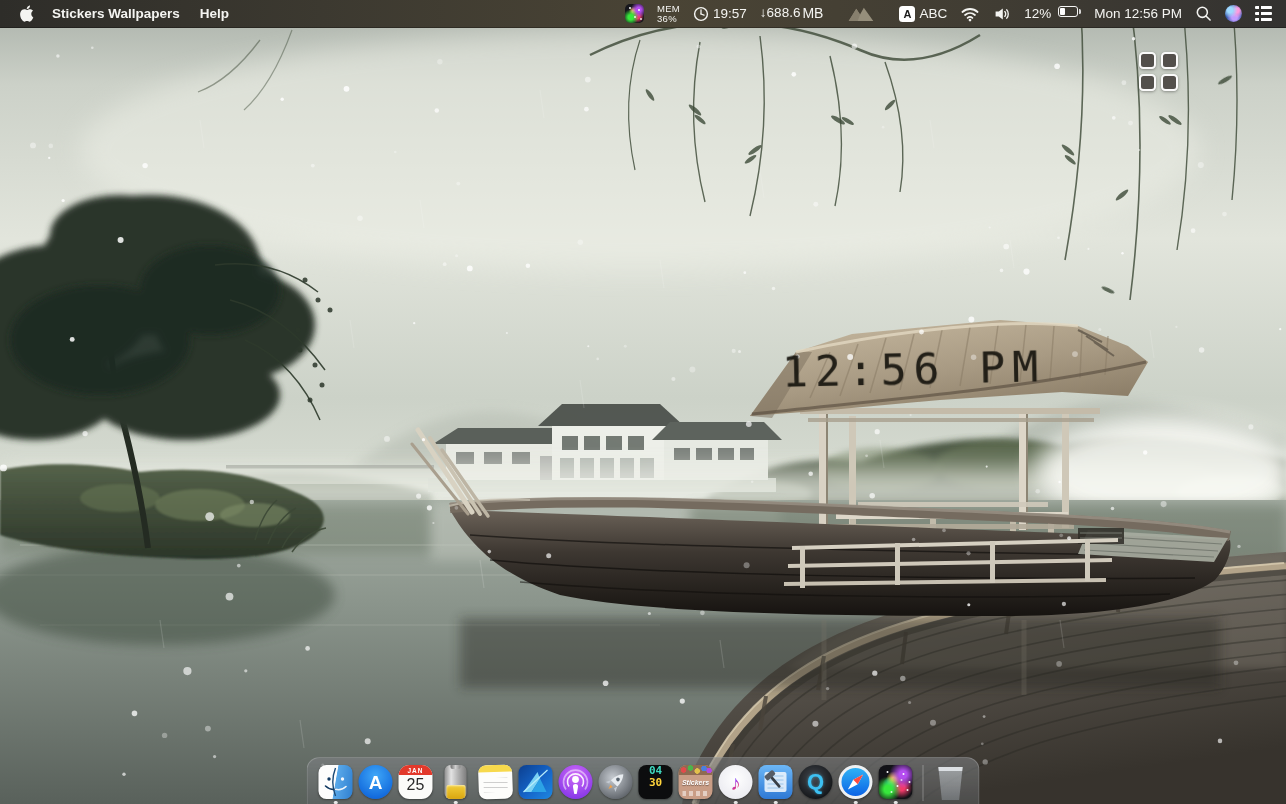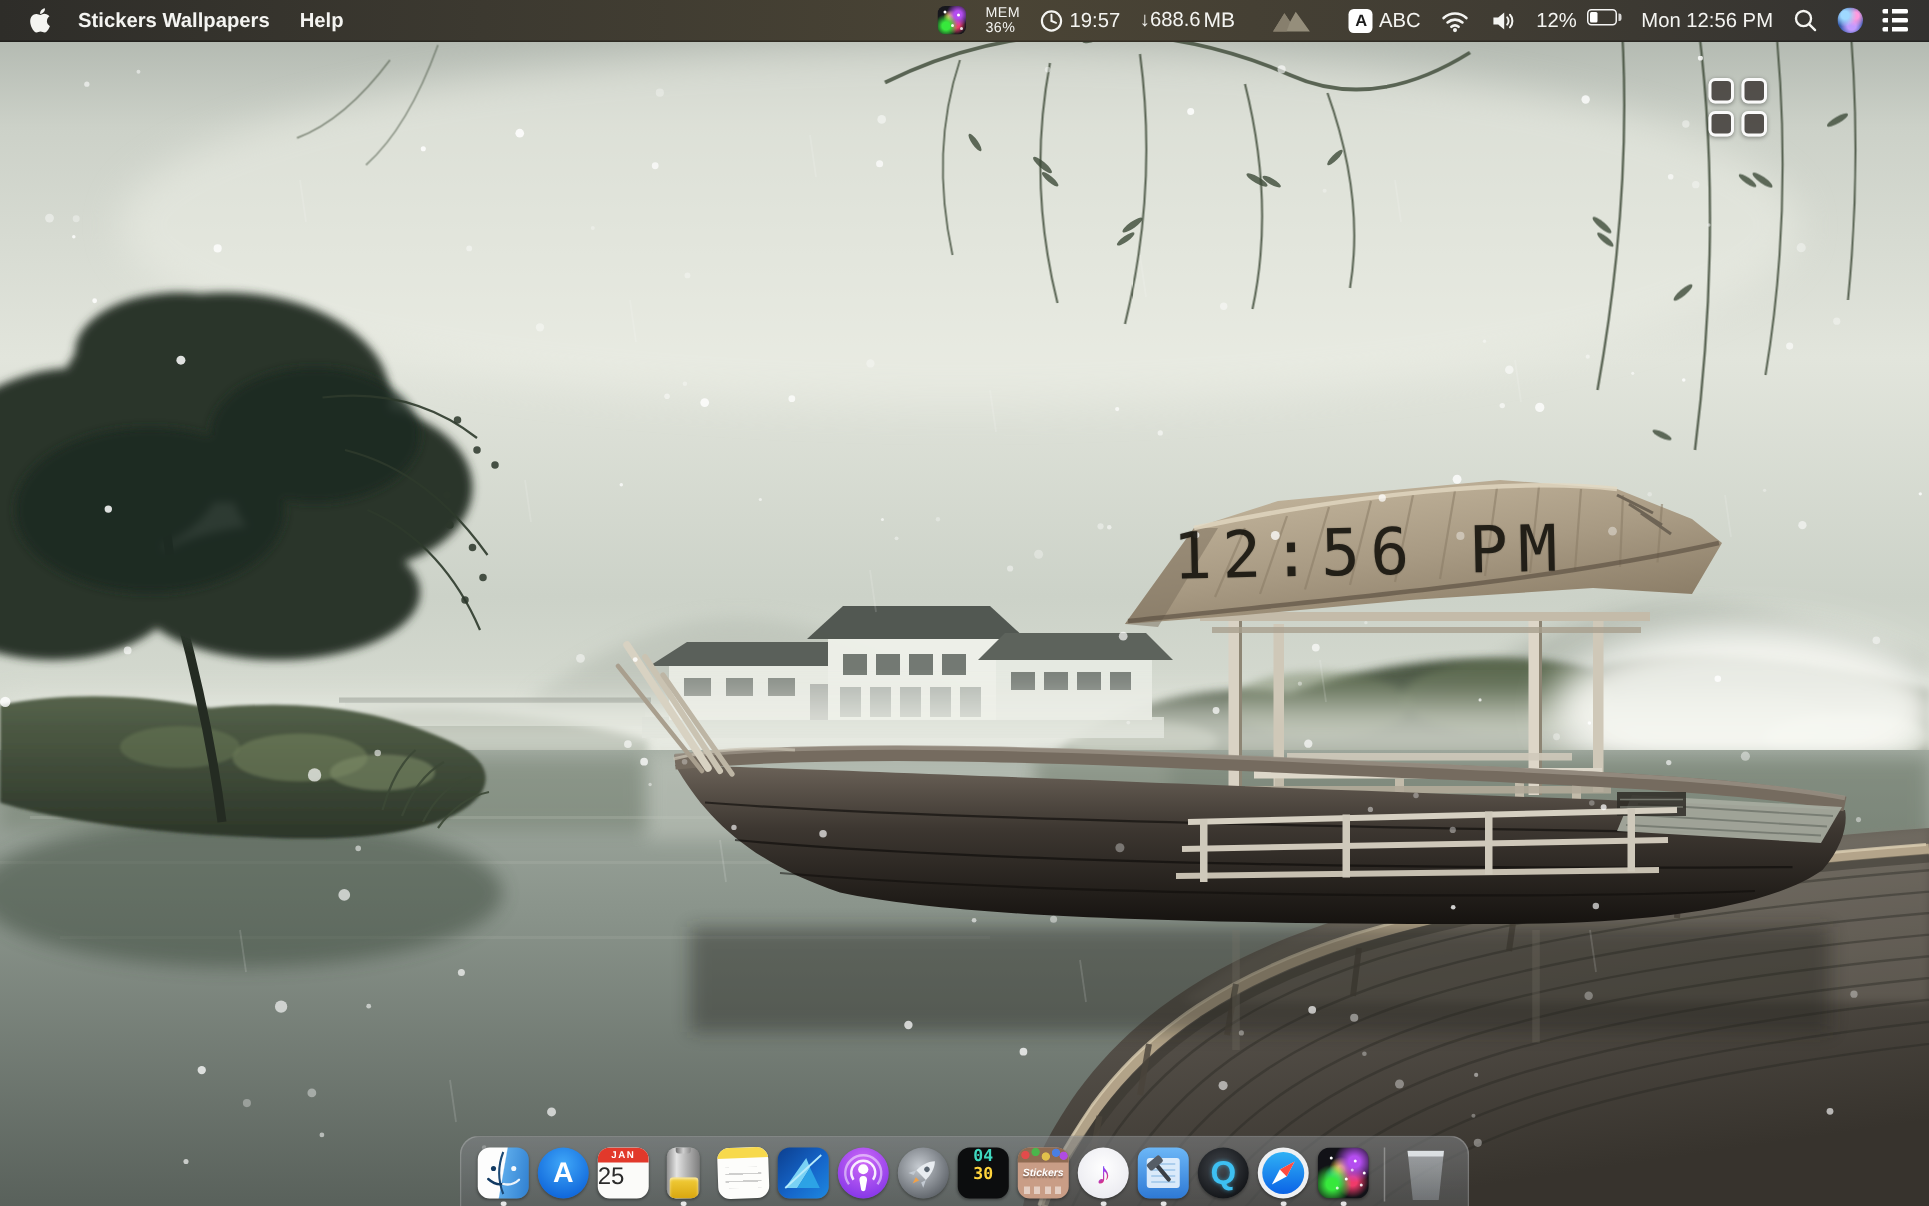--- a/index.html
+++ b/index.html
@@ -71,21 +71,21 @@
   .run-dot{position:absolute;bottom:1px;left:50%;transform:translateX(-50%);
     width:3.5px;height:3.5px;border-radius:50%;background:rgba(255,255,255,.85);}
   .ic{width:34px;height:34px;border-radius:8px;position:relative;overflow:hidden;
     box-shadow:0 1px 2px rgba(0,0,0,.35);}
   .ic svg{position:absolute;inset:0;width:100%;height:100%;}
   .circle{border-radius:50%;}
   .finder{background:linear-gradient(100deg,#fdfdfd 0 49%,#59a8e9 51%,#2f7fd0 100%);}
   .appstore{background:radial-gradient(circle at 50% 32%,#3fa7f8,#0d63d9 85%);
     display:flex;align-items:center;justify-content:center;}
   .as-letter{color:#fff;font-size:19px;font-weight:700;line-height:1;}
-  .cal{background:#fbfbf9;display:flex;flex-direction:column;}
+  .cal{background:#fbfbf9;display:flex;flex-direction:column;align-items:center;border-radius:11px;}
   .cal-m{font-size:6.5px;font-weight:700;color:#fff;background:#e2392b;width:100%;
     text-align:center;padding:1.5px 0;letter-spacing:1px;}
   .cal-d{font-size:16px;font-weight:400;color:#2b2b2b;line-height:1.3;}
   .batapp{width:22px;height:34px;margin:0 auto;border-radius:6px;position:relative;overflow:hidden;
     background:linear-gradient(90deg,#8f8f8f,#e3e3e3 30%,#b5b5b5 60%,#7d7d7d);
     box-shadow:0 1px 2px rgba(0,0,0,.35);}
   .batapp-cap{position:absolute;top:0;left:6px;right:6px;height:4px;border-radius:0 0 2px 2px;
     background:linear-gradient(90deg,#6e6e6e,#cfcfcf,#8a8a8a);}
   .batapp-fill{position:absolute;bottom:0;left:1.5px;right:1.5px;height:42%;border-radius:2px;
     background:linear-gradient(180deg,#f2ce3a,#d9a60f);box-shadow:inset 0 1px 2px rgba(255,255,255,.6);}

